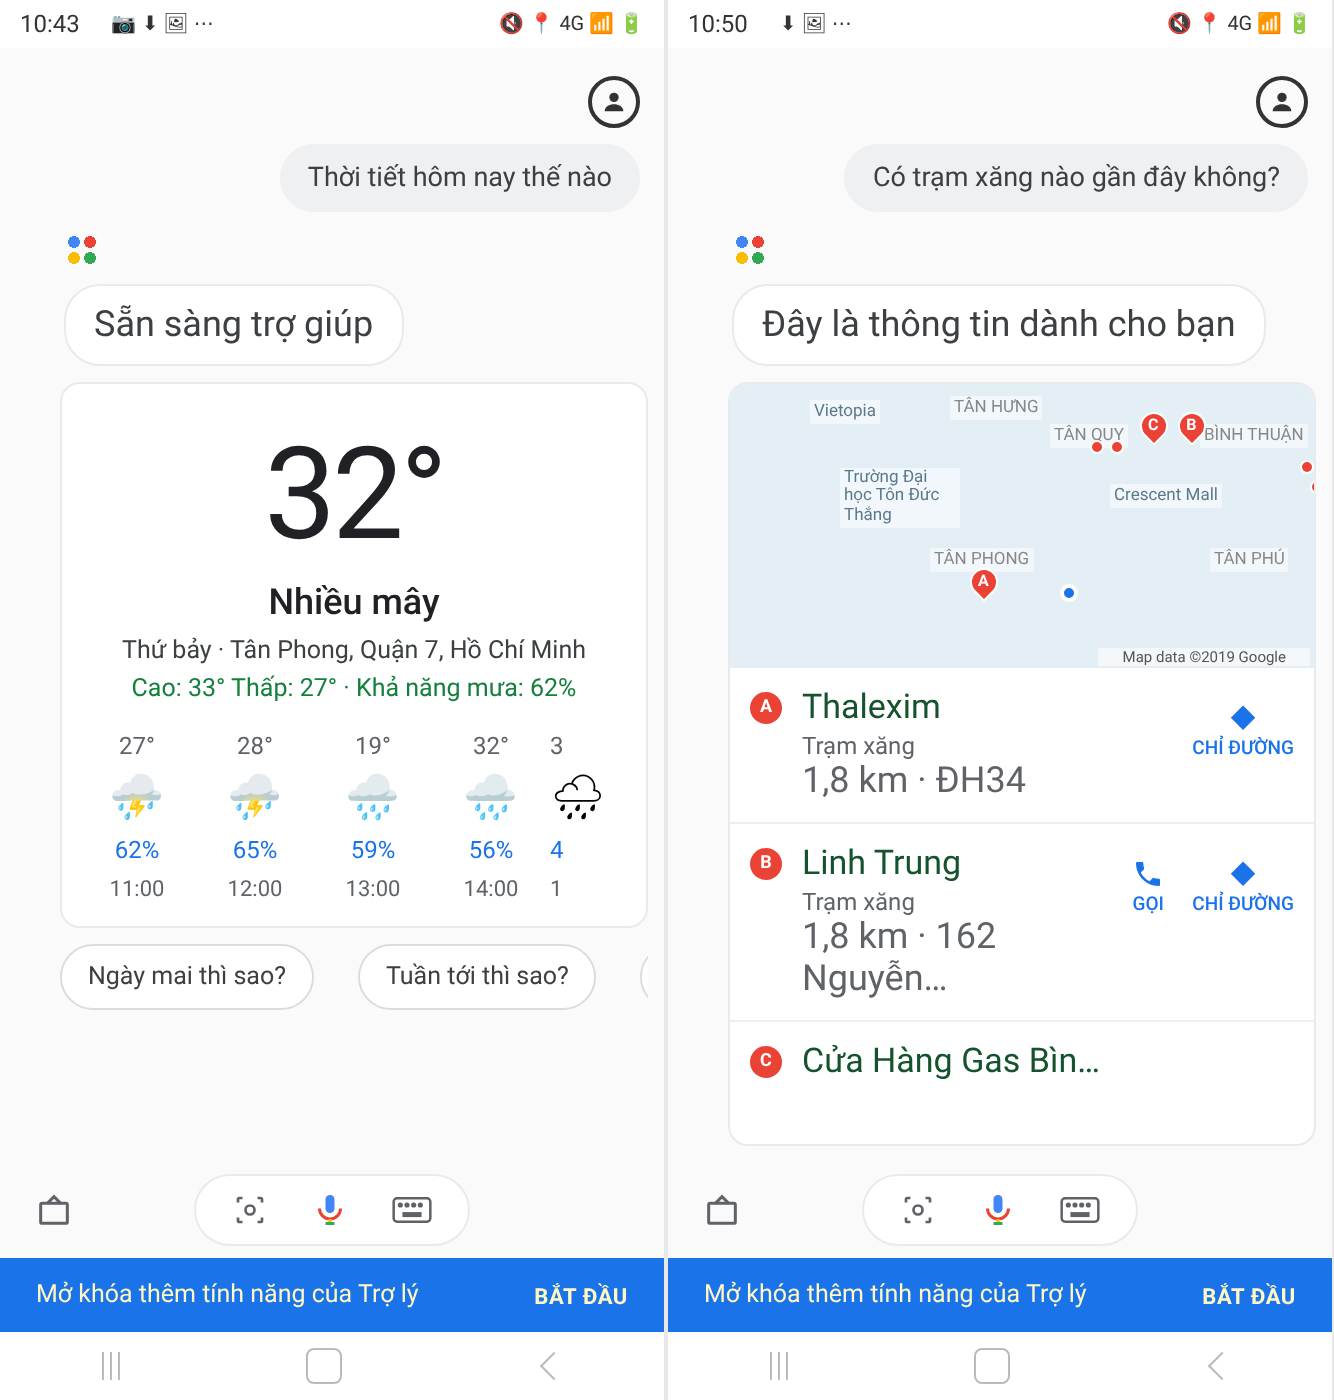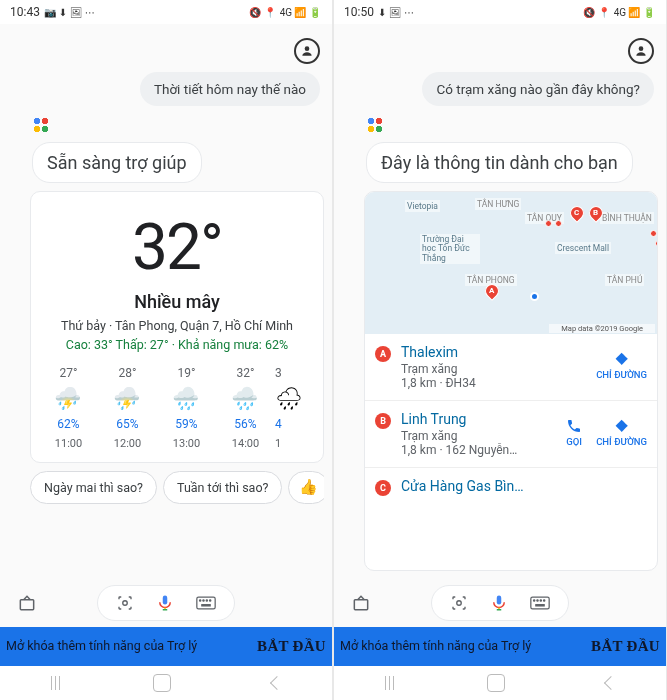--- a/index.html
+++ b/index.html
@@ -1,19 +1,19 @@
 <!DOCTYPE html>
 <html><head>
 <meta charset="utf-8">
 <style>
 * { margin: 0; padding: 0; box-sizing: border-box; font-family: -apple-system, Roboto, Arial, sans-serif; }
 body { background: #e8e8e8; display: flex; gap: 2px; width: 667px; height: 700px; }
 .screen { width: 332px; height: 700px; background: #fafafa; display: flex; flex-direction: column; position: relative; overflow: hidden; }
 .status-bar { height: 24px; display: flex; justify-content: space-between; align-items: center; padding: 0 10px; font-size: 12px; color: #333; background: #fff; }
-.status-left { display: flex; align-items: center; gap: 4px; }
+.status-left { display: flex; align-items: center; gap: 16px; }
 .status-right { display: flex; align-items: center; gap: 3px; font-size: 10px; }
 .content { flex: 1; overflow: hidden; padding: 8px 8px 0 8px; display: flex; flex-direction: column; margin-left: 22px; }
 .avatar-row { display: flex; justify-content: flex-end; padding: 6px 4px; }
 .avatar { width: 26px; height: 26px; border-radius: 50%; border: 2px solid #333; display: flex; align-items: center; justify-content: center; }
 .user-query { align-self: flex-end; background: #eef0f2; padding: 9px 14px; border-radius: 18px; font-size: 13.5px; color: #3c4043; margin: 2px 4px 10px 0; max-width: 80%; }
 .assistant-row { display: flex; align-items: center; gap: 8px; margin-bottom: 8px; padding-left: 2px; }
 .ga-dots { position: relative; width: 18px; height: 18px; }
 .ga-dots::before, .ga-dots::after { content: ''; position: absolute; border-radius: 50%; }
 .ga-dots { background: radial-gradient(circle at 5px 5px, #4285f4 3px, transparent 3px), radial-gradient(circle at 13px 5px, #ea4335 3px, transparent 3px), radial-gradient(circle at 5px 13px, #fbbc04 3px, transparent 3px), radial-gradient(circle at 13px 13px, #34a853 3px, transparent 3px); }
 .assistant-reply { background: #fff; padding: 9px 14px; border-radius: 18px; font-size: 18px; color: #3c4043; margin: 0 0 8px 2px; align-self: flex-start; border: 1px solid #e8eaed; }
@@ -21,48 +21,48 @@
 .weather-temp { font-size: 64px; font-weight: 400; text-align: center; color: #202124; padding: 18px 0 6px; letter-spacing: -2px; }
 .weather-cond { text-align: center; font-size: 18px; color: #202124; font-weight: 500; margin-bottom: 6px; }
 .weather-loc { text-align: center; font-size: 12.5px; color: #3c4043; padding: 0 10px; margin-bottom: 4px; }
 .weather-sub { text-align: center; font-size: 12.5px; color: #15803d; margin-bottom: 14px; }
 .hourly { display: flex; padding: 0 4px 12px 8px; overflow: hidden; }
 .hour-col { flex: 0 0 59px; display: flex; flex-direction: column; align-items: center; gap: 6px; }
 .hour-temp { font-size: 12px; color: #5f6368; }
 .hour-icon { font-size: 22px; }
 .hour-pct { font-size: 12px; color: #1a73e8; }
 .hour-time { font-size: 11px; color: #5f6368; }
-.chips { display: flex; gap: 6px; padding: 0 0 4px 0; overflow: hidden; }
+.chips { display: flex; gap: 22px; padding: 0 0 4px 0; overflow: hidden; }
 .chip { background: #fff; border: 1px solid #dadce0; border-radius: 18px; padding: 8px 13px; font-size: 12.5px; color: #3c4043; white-space: nowrap; }
 .chip-emoji { padding: 6px 10px; font-size: 15px; }
 .map { height: 142px; background: #e3eef5; position: relative; overflow: hidden; }
 .map-label { position: absolute; font-size: 8.5px; color: #5a7a8a; background: rgba(255,255,255,0.5); padding: 1px 2px; }
 .map-pin { position: absolute; width: 14px; height: 14px; background: #ea4335; border-radius: 50% 50% 50% 0; transform: rotate(-45deg); border: 1.5px solid #fff; }
 .map-pin .ltr { transform: rotate(45deg); display: block; font-size: 8px; color: #fff; text-align: center; line-height: 11px; font-weight: bold; }
 .map-dot { position: absolute; width: 7px; height: 7px; background: #ea4335; border-radius: 50%; border: 1px solid #fff; }
 .map-me { position: absolute; width: 9px; height: 9px; background: #1a73e8; border-radius: 50%; border: 2px solid #fff; }
 .map-attrib { position: absolute; right: 2px; bottom: 1px; font-size: 7.5px; color: #555; background: rgba(255,255,255,0.6); padding: 0 12px; }
 .place { display: flex; padding: 10px 10px; border-top: 1px solid #eee; align-items: flex-start; }
 .place:first-child { border-top: none; }
 .place-letter { width: 16px; height: 16px; border-radius: 50%; color: #fff; font-size: 9px; font-weight: bold; display: flex; align-items: center; justify-content: center; margin-right: 10px; margin-top: 2px; flex-shrink: 0; }
 .pl-a { background: #ea4335; } .pl-b { background: #ea4335; } .pl-c { background: #ea4335; }
 .place-info { flex: 1; min-width: 0; }
-.place-name { font-size: 14px; color: #0369a1; margin-bottom: 2px; white-space: nowrap; overflow: hidden; text-overflow: ellipsis; }
+.place-name { font-size: 17px; color: #14532d; margin-bottom: 2px; white-space: nowrap; overflow: hidden; text-overflow: ellipsis; }
 .place-type { font-size: 12px; color: #5f6368; }
-.place-dist { font-size: 12px; color: #5f6368; }
+.place-dist { font-size: 18px; color: #5f6368; }
 .place-actions { display: flex; gap: 14px; align-items: flex-end; padding-top: 4px; }
 .place-action { display: flex; flex-direction: column; align-items: center; gap: 2px; }
 .place-action-icon { color: #1a73e8; font-size: 16px; }
 .place-action-label { font-size: 9.5px; color: #1a73e8; font-weight: 500; }
 .bottom-bar { display: flex; align-items: center; justify-content: space-between; padding: 6px 14px; background: #fafafa; }
 .bb-icon { width: 26px; height: 26px; display: flex; align-items: center; justify-content: center; color: #5f6368; }
 .mic-pill { background: #fff; border: 1px solid #e8eaed; border-radius: 24px; padding: 6px 18px; display: flex; align-items: center; gap: 22px; }
 .mic-mic { color: #4285f4; font-size: 18px; }
-.unlock-bar { background: #1a73e8; color: #0f172a; display: flex; justify-content: space-between; align-items: flex-start; padding: 11px 6px; font-size: 12.5px; }
-.unlock-cta { font-weight: bold; font-size: 15px; letter-spacing: 0.3px; font-family: Liberation Serif, serif; }
+.unlock-bar { background: #1a73e8; color: #fef9c3; display: flex; justify-content: space-between; align-items: flex-end; padding: 11px 18px; font-size: 12.5px; }
+.unlock-cta { font-weight: bold; font-size: 11px; letter-spacing: 0.3px; }
 .nav-bar { height: 34px; background: #fff; display: flex; justify-content: space-around; align-items: center; }
 .nav-btn { width: 18px; height: 18px; border: 1.5px solid #bbb; }
 .nav-back { border: none; border-left: 1.5px solid #bbb; border-bottom: 1.5px solid #bbb; width: 10px; height: 10px; transform: rotate(45deg); }
 .nav-home { border-radius: 4px; }
 .nav-recent { border: none; border-left: 1.5px solid #bbb; height: 14px; width: 1px; box-shadow: 4px 0 0 #bbb, 8px 0 0 #bbb; }
 svg { display: block; }
 </style>
 </head>
 <body>
 

